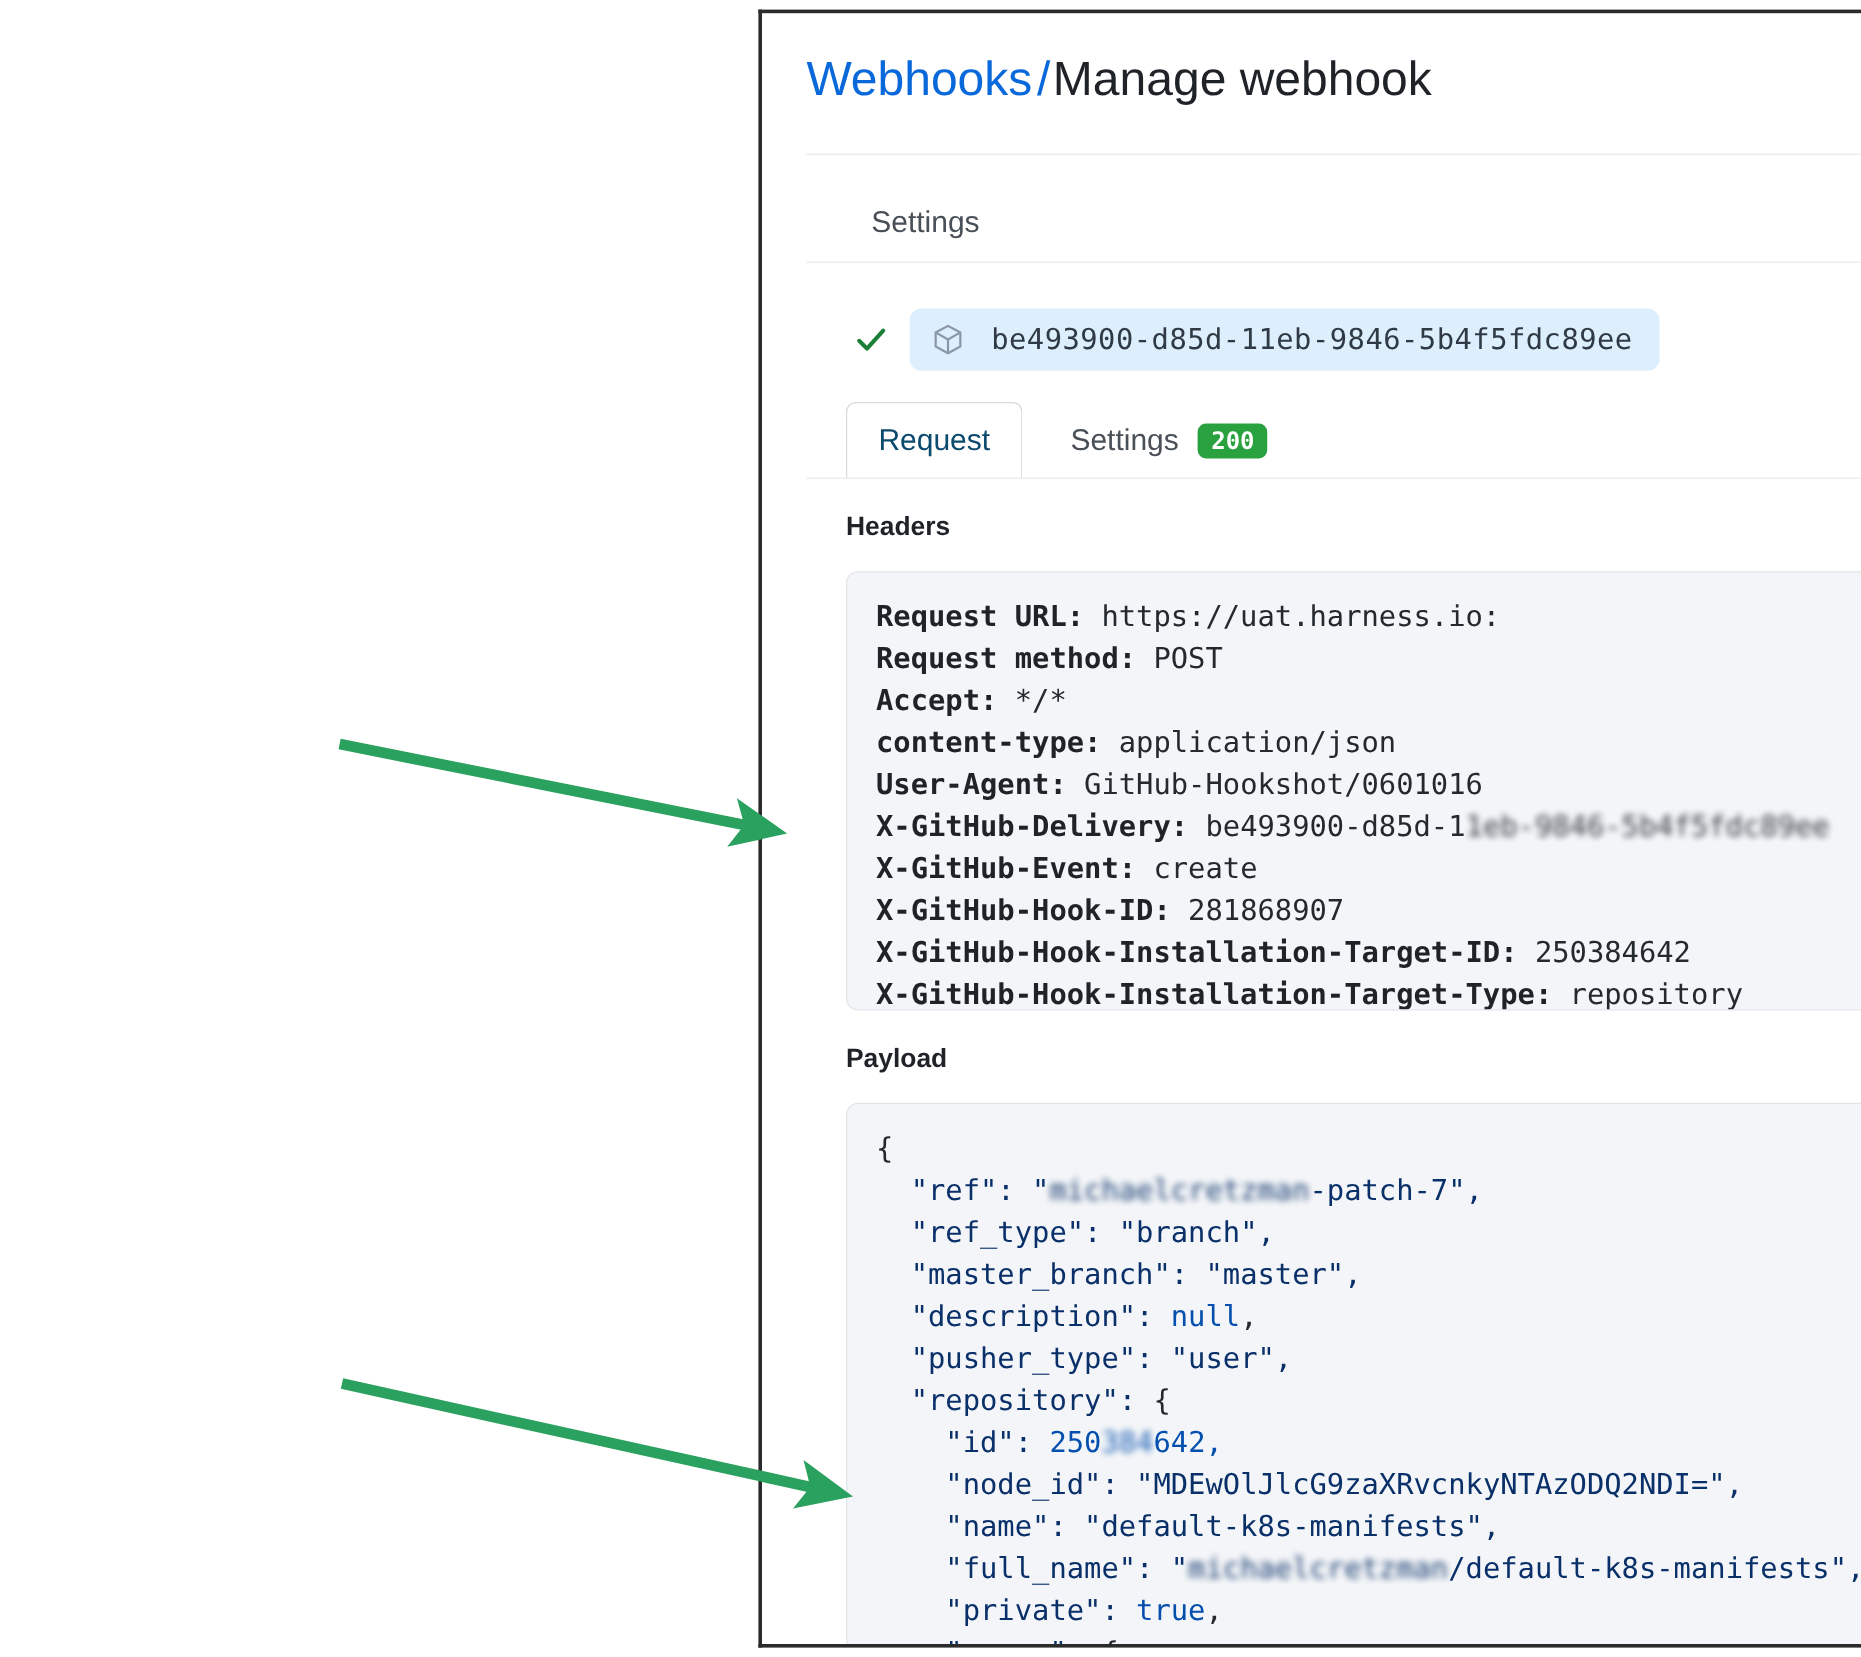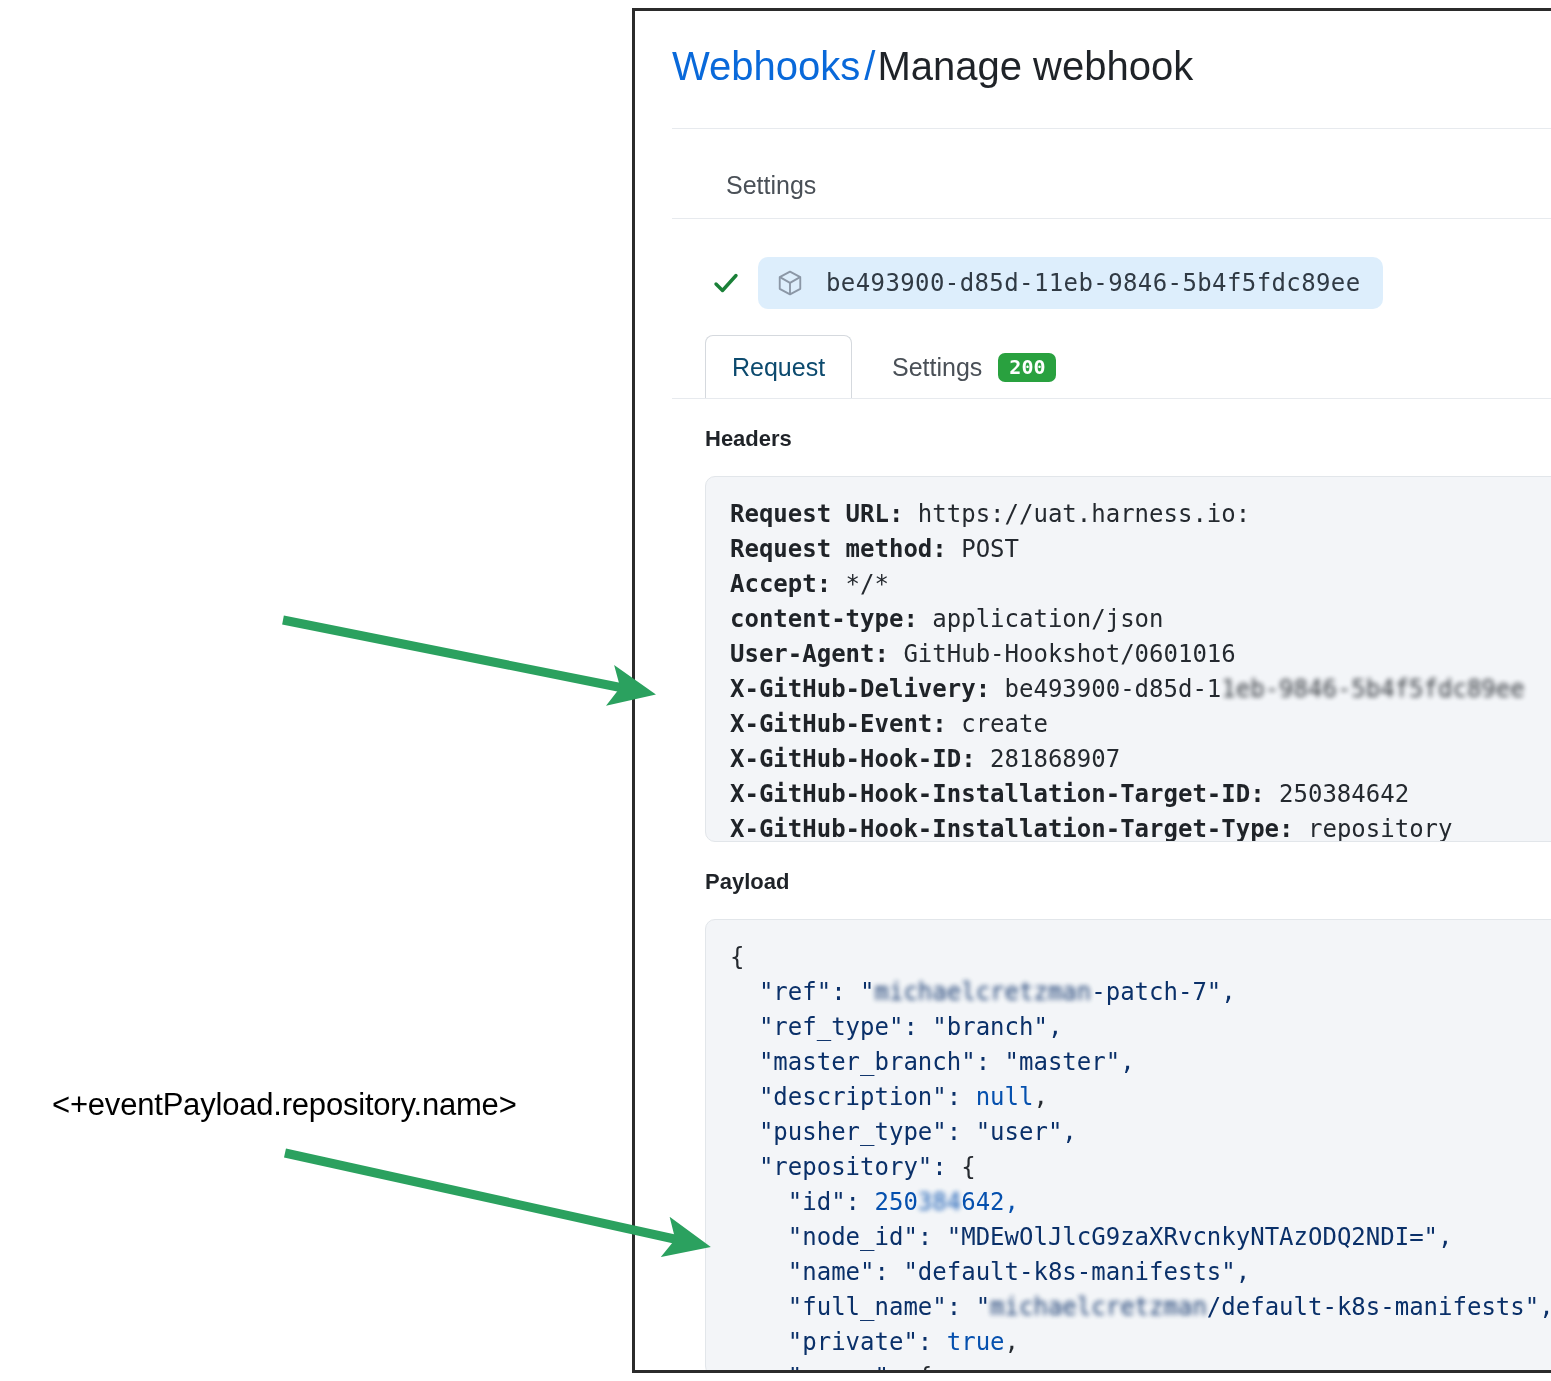--- a/index.html
+++ b/index.html
@@ -302,21 +302,20 @@
     <div class="section-title" id="headers-title">Headers</div>
     <div class="code-box" id="headers-box"><div><span class="hdr-key">Request URL:</span><span class="hdr-val"> https://uat.harness.io:</span></div><div><span class="hdr-key">Request method:</span><span class="hdr-val"> POST</span></div><div><span class="hdr-key">Accept:</span><span class="hdr-val"> */*</span></div><div><span class="hdr-key">content-type:</span><span class="hdr-val"> application/json</span></div><div><span class="hdr-key">User-Agent:</span><span class="hdr-val"> GitHub-Hookshot/0601016</span></div><div><span class="hdr-key">X-GitHub-Delivery:</span><span class="hdr-val"> be493900-d85d-1</span><span class="hdr-val blur-text">1eb-9846-5b4f5fdc89ee</span></div><div><span class="hdr-key">X-GitHub-Event:</span><span class="hdr-val"> create</span></div><div><span class="hdr-key">X-GitHub-Hook-ID:</span><span class="hdr-val"> 281868907</span></div><div><span class="hdr-key">X-GitHub-Hook-Installation-Target-ID:</span><span class="hdr-val"> 250384642</span></div><div><span class="hdr-key">X-GitHub-Hook-Installation-Target-Type:</span><span class="hdr-val"> repository</span></div></div>
 
     <div class="section-title" id="payload-title">Payload</div>
     <div class="code-box" id="payload-box"><div><span class="json-punc">{</span></div><div><span class="json-key">  "ref": </span><span class="json-str">"</span><span class="json-str blur-text">michaelcretzman</span><span class="json-str">-patch-7",</span></div><div><span class="json-key">  "ref_type": </span><span class="json-str">"branch",</span></div><div><span class="json-key">  "master_branch": </span><span class="json-str">"master",</span></div><div><span class="json-key">  "description": </span><span class="json-lit">null</span><span class="json-punc">,</span></div><div><span class="json-key">  "pusher_type": </span><span class="json-str">"user",</span></div><div><span class="json-key">  "repository": </span><span class="json-punc">{</span></div><div><span class="json-key">    "id": </span><span class="json-num">250</span><span class="json-num blur-text">384</span><span class="json-num">642,</span></div><div><span class="json-key">    "node_id": </span><span class="json-str">"MDEwOlJlcG9zaXRvcnkyNTAzODQ2NDI=",</span></div><div><span class="json-key">    "name": </span><span class="json-str">"default-k8s-manifests",</span></div><div><span class="json-key">    "full_name": </span><span class="json-str">"</span><span class="json-str blur-text">michaelcretzman</span><span class="json-str">/default-k8s-manifests",</span></div><div><span class="json-key">    "private": </span><span class="json-lit">true</span><span class="json-punc">,</span></div><div><span class="json-key">    "owner": </span><span class="json-punc">{</span></div></div>
 
   </div>
 </div>
 
 <div class="annot-layer">
-  <div class="annot-label" id="annot-label-1">&lt;+eventPayload.repository.name&gt;</div>
 
   <svg width="1551" height="1381" style="position:absolute;left:0;top:0;">
     <defs>
       <marker id="arrowhead-green" markerWidth="5.2" markerHeight="4.6" refX="2.6" refY="2.3" orient="auto" markerUnits="strokeWidth">
         <path d="M0,0 L5.2,2.3 L0,4.6 L1.15,2.3 Z" fill="#2ba15f"></path>
       </marker>
     </defs>
     <line x1="283" y1="620" x2="633" y2="690" stroke="#2ba15f" stroke-width="9" marker-end="url(#arrowhead-green)"></line>
     <line x1="285" y1="1153" x2="688" y2="1242" stroke="#2ba15f" stroke-width="9" marker-end="url(#arrowhead-green)"></line>
   </svg>

